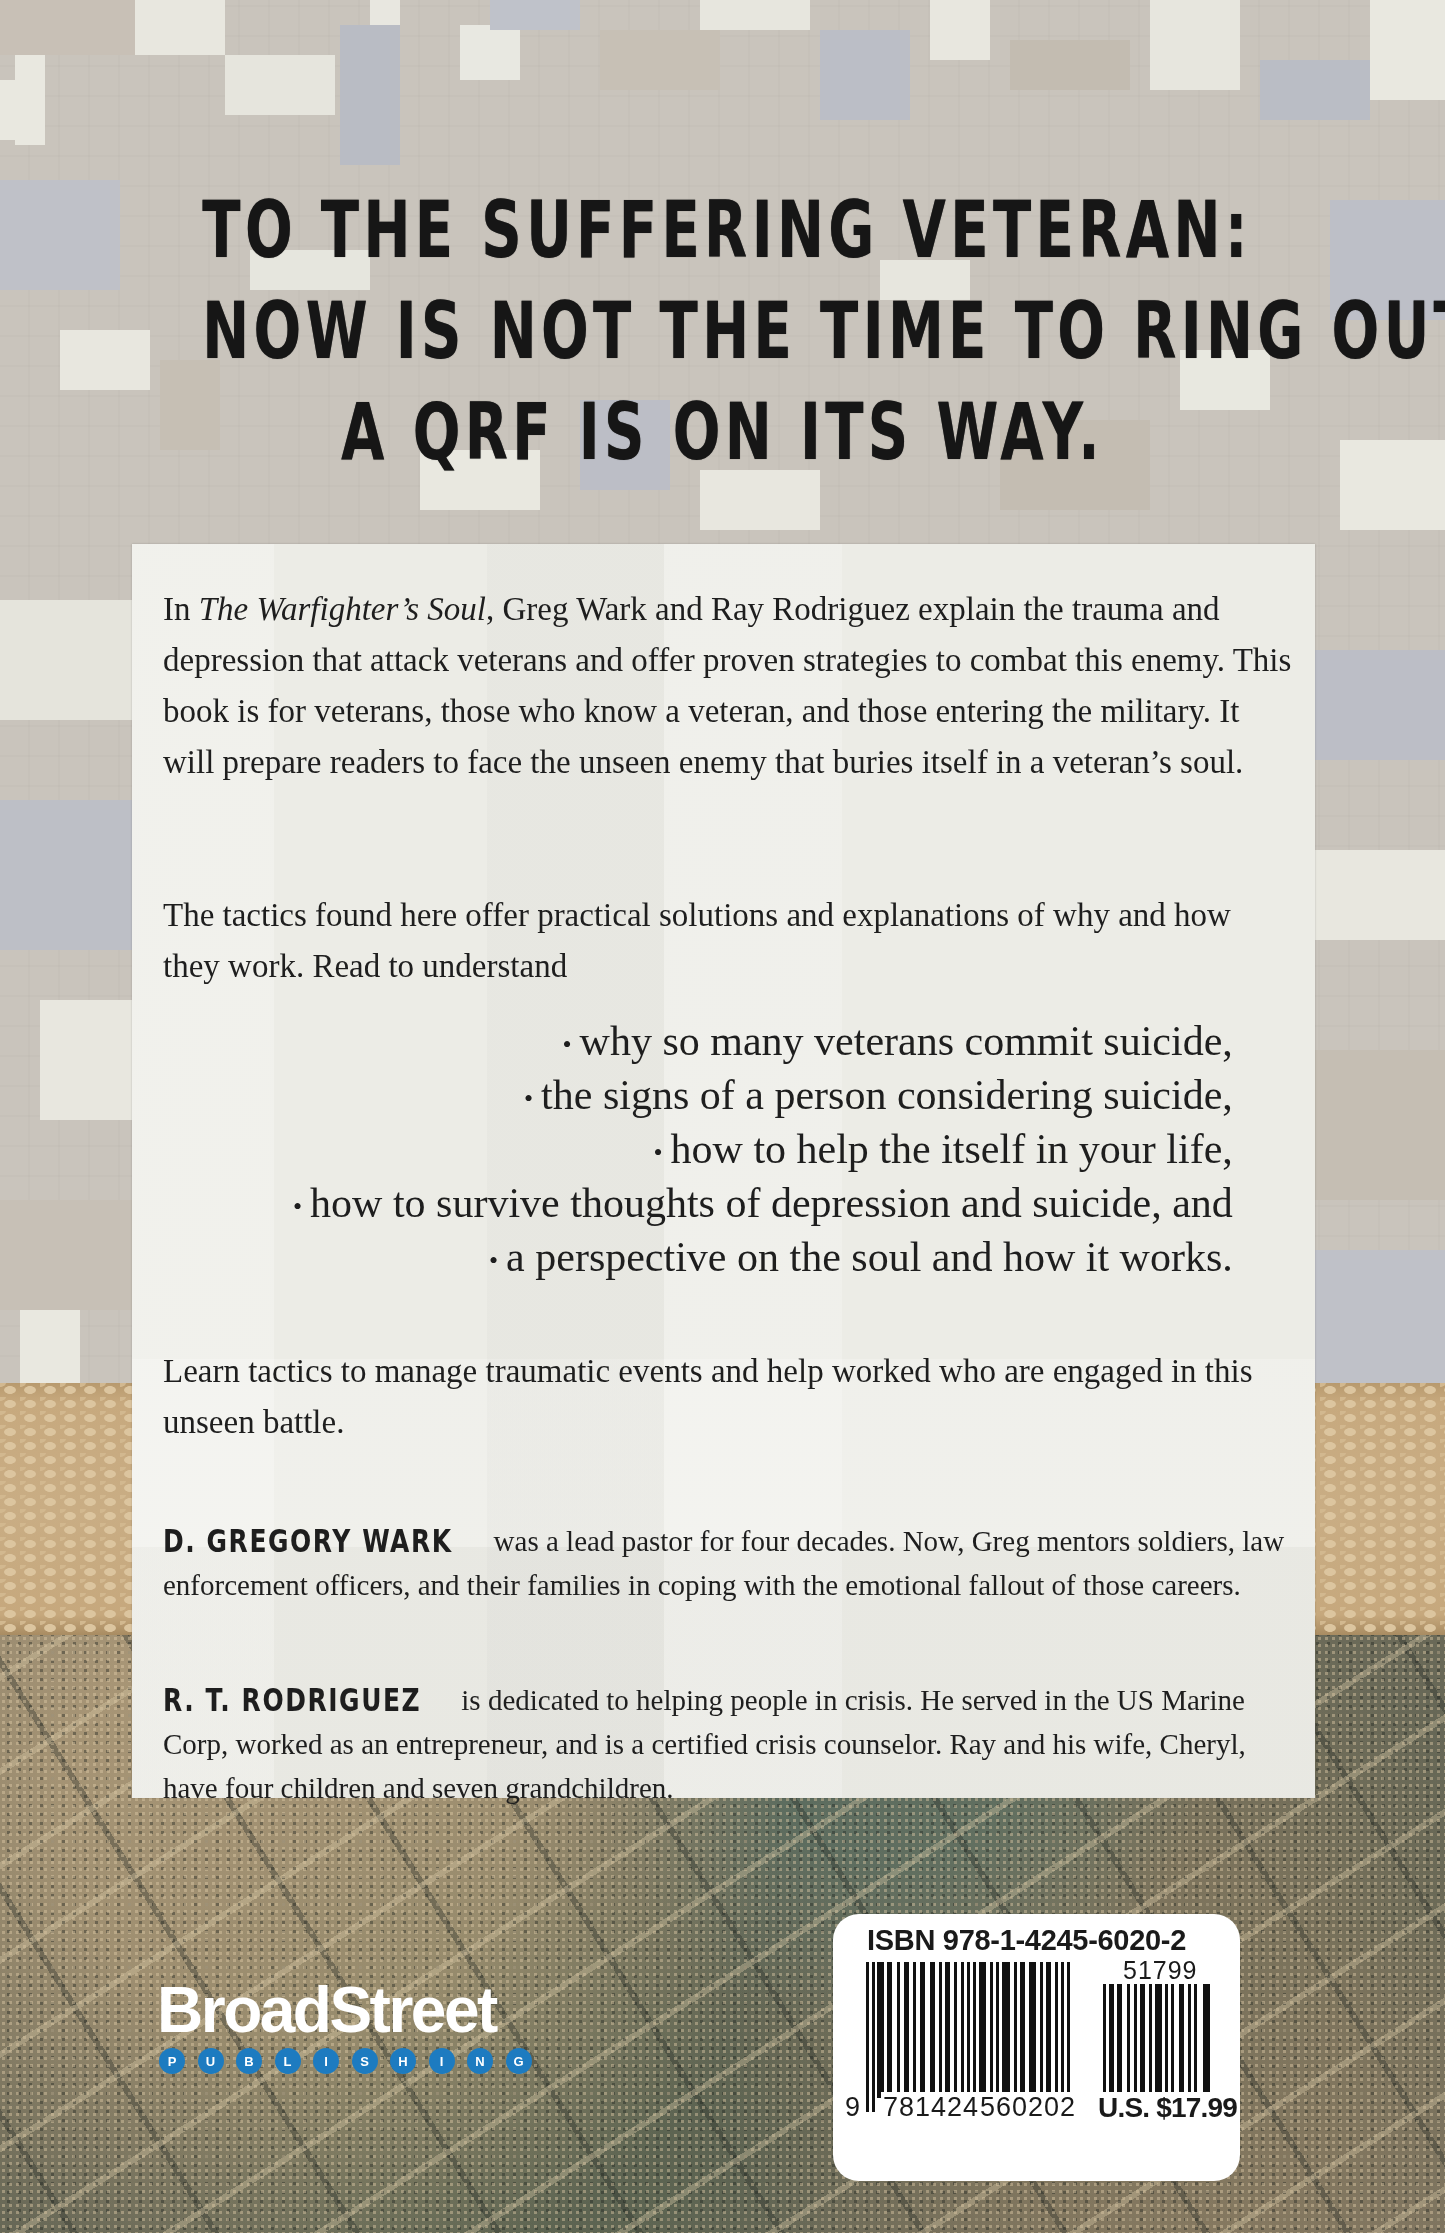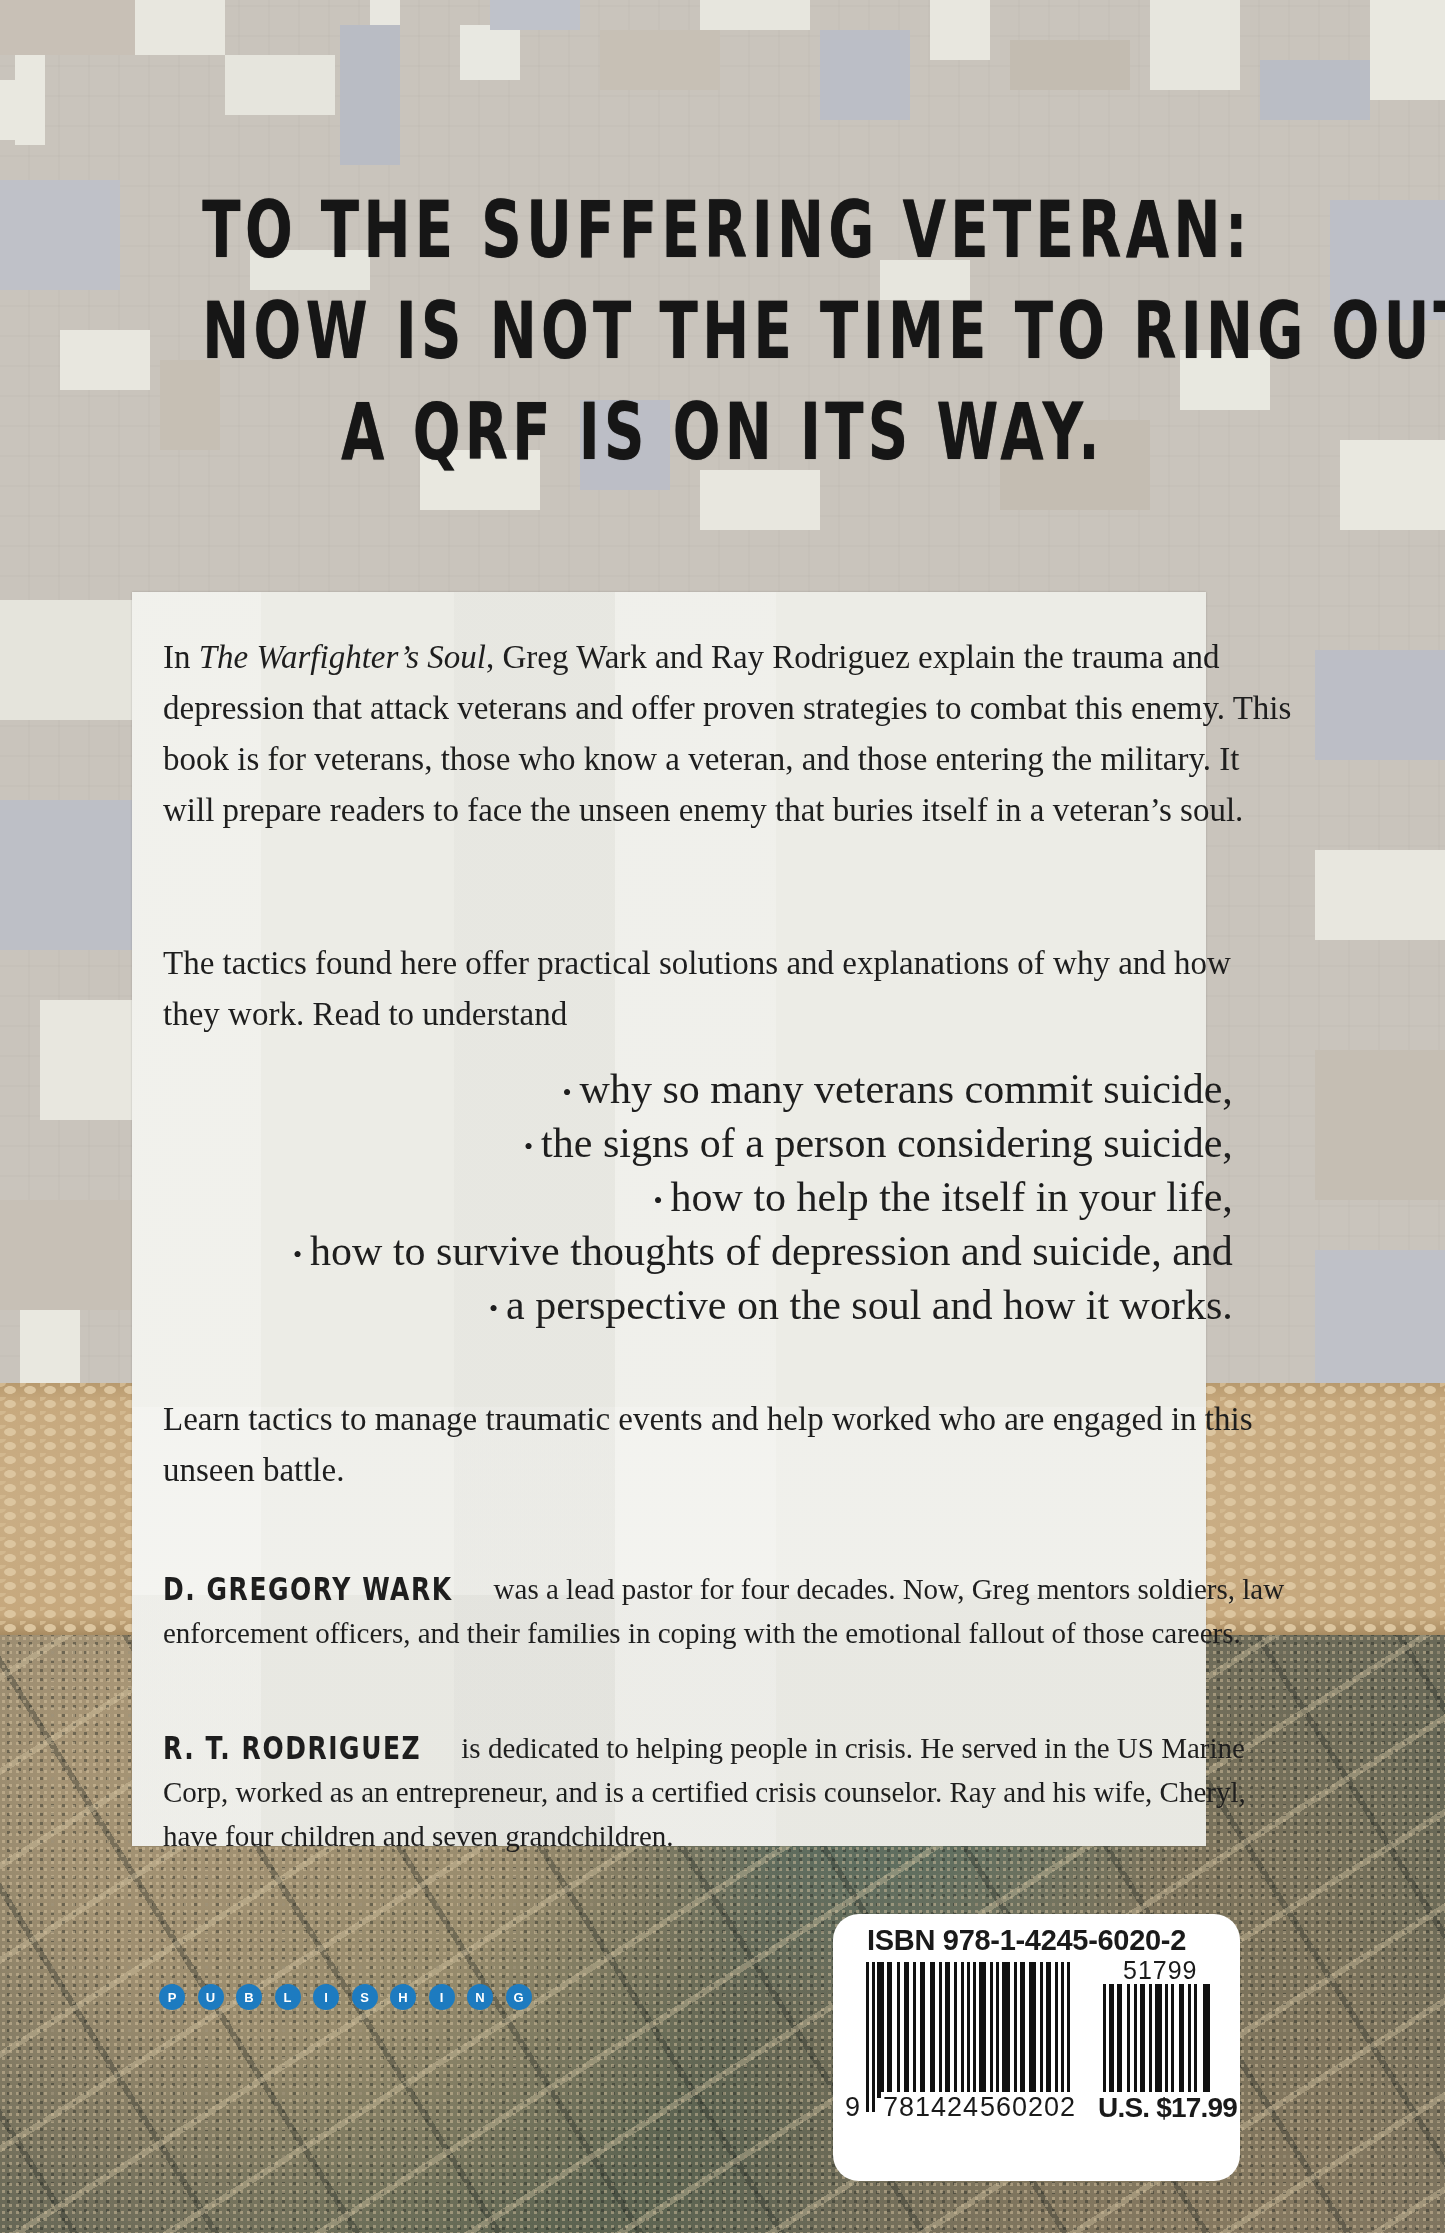--- a/index.html
+++ b/index.html
@@ -52,27 +52,26 @@
     letter-spacing:6px;
   }
   .headline-line {
     display:block; font-size:78px; line-height:101px; height:101px;
     transform:scaleX(0.72); transform-origin:center; white-space:nowrap;
     text-shadow:0 0 1px rgba(0,0,0,0.6);
   }
 
   
   .panel {
-    position:absolute; left:132px; top:544px; width:1074px; height:1254px;
+    position:absolute; left:132px; top:544px; width:1183px; height:1254px;
     background-color:#ecece6;
     background-image:
       linear-gradient(90deg, rgba(255,255,255,0.25) 0 12%, rgba(0,0,0,0) 12% 30%, rgba(0,0,0,0.02) 30% 45%, rgba(255,255,255,0.2) 45% 60%, rgba(0,0,0,0) 60% 100%),
       linear-gradient(0deg, rgba(0,0,0,0.015) 0 20%, rgba(255,255,255,0.2) 20% 35%, rgba(0,0,0,0) 35% 100%);
     box-shadow:0 0 2px rgba(0,0,0,0.2);
-    margin-top:48px;
   }
   .panel-text {
     position:absolute; left:31px; top:40px; width:1140px;
     color:#1e1e1e; font-family:"Liberation Serif", serif;
   }
   .para { font-size:33px; line-height:51px; }
   .para em { font-style:italic; }
   .p1 { position:absolute; left:0; top:0; width:1130px; }
   .p2 { position:absolute; left:0; top:306px; width:1130px; }
   .bullets { position:absolute; left:130px; top:432px; list-style:none; font-size:42px; line-height:51px;text-align:right; }
@@ -190,20 +189,21 @@
 
     <p class="para p3">Learn tactics to manage traumatic events and help worked who are engaged in this unseen battle.</p>
 
     <p class="bio bio1"><span class="bio-name">D. GREGORY WARK</span> <span>was a lead pastor for four decades. Now, Greg mentors soldiers, law enforcement officers, and their families in coping with the emotional fallout of those careers.</span></p>
 
     <p class="bio bio2"><span class="bio-name">R. T. RODRIGUEZ</span> <span>is dedicated to helping people in crisis. He served in the US Marine Corp, worked as an entrepreneur, and is a certified crisis counselor. Ray and his wife, Cheryl, have four children and seven grandchildren.</span></p>
   </div>
 </div>
 
 <div class="logo">
+  <span class="logo-word">BroadStreet</span>
   <div class="logo-sub">
     <span class="logo-dot">P</span>
     <span class="logo-dot">U</span>
     <span class="logo-dot">B</span>
     <span class="logo-dot">L</span>
     <span class="logo-dot">I</span>
     <span class="logo-dot">S</span>
     <span class="logo-dot">H</span>
     <span class="logo-dot">I</span>
     <span class="logo-dot">N</span>

